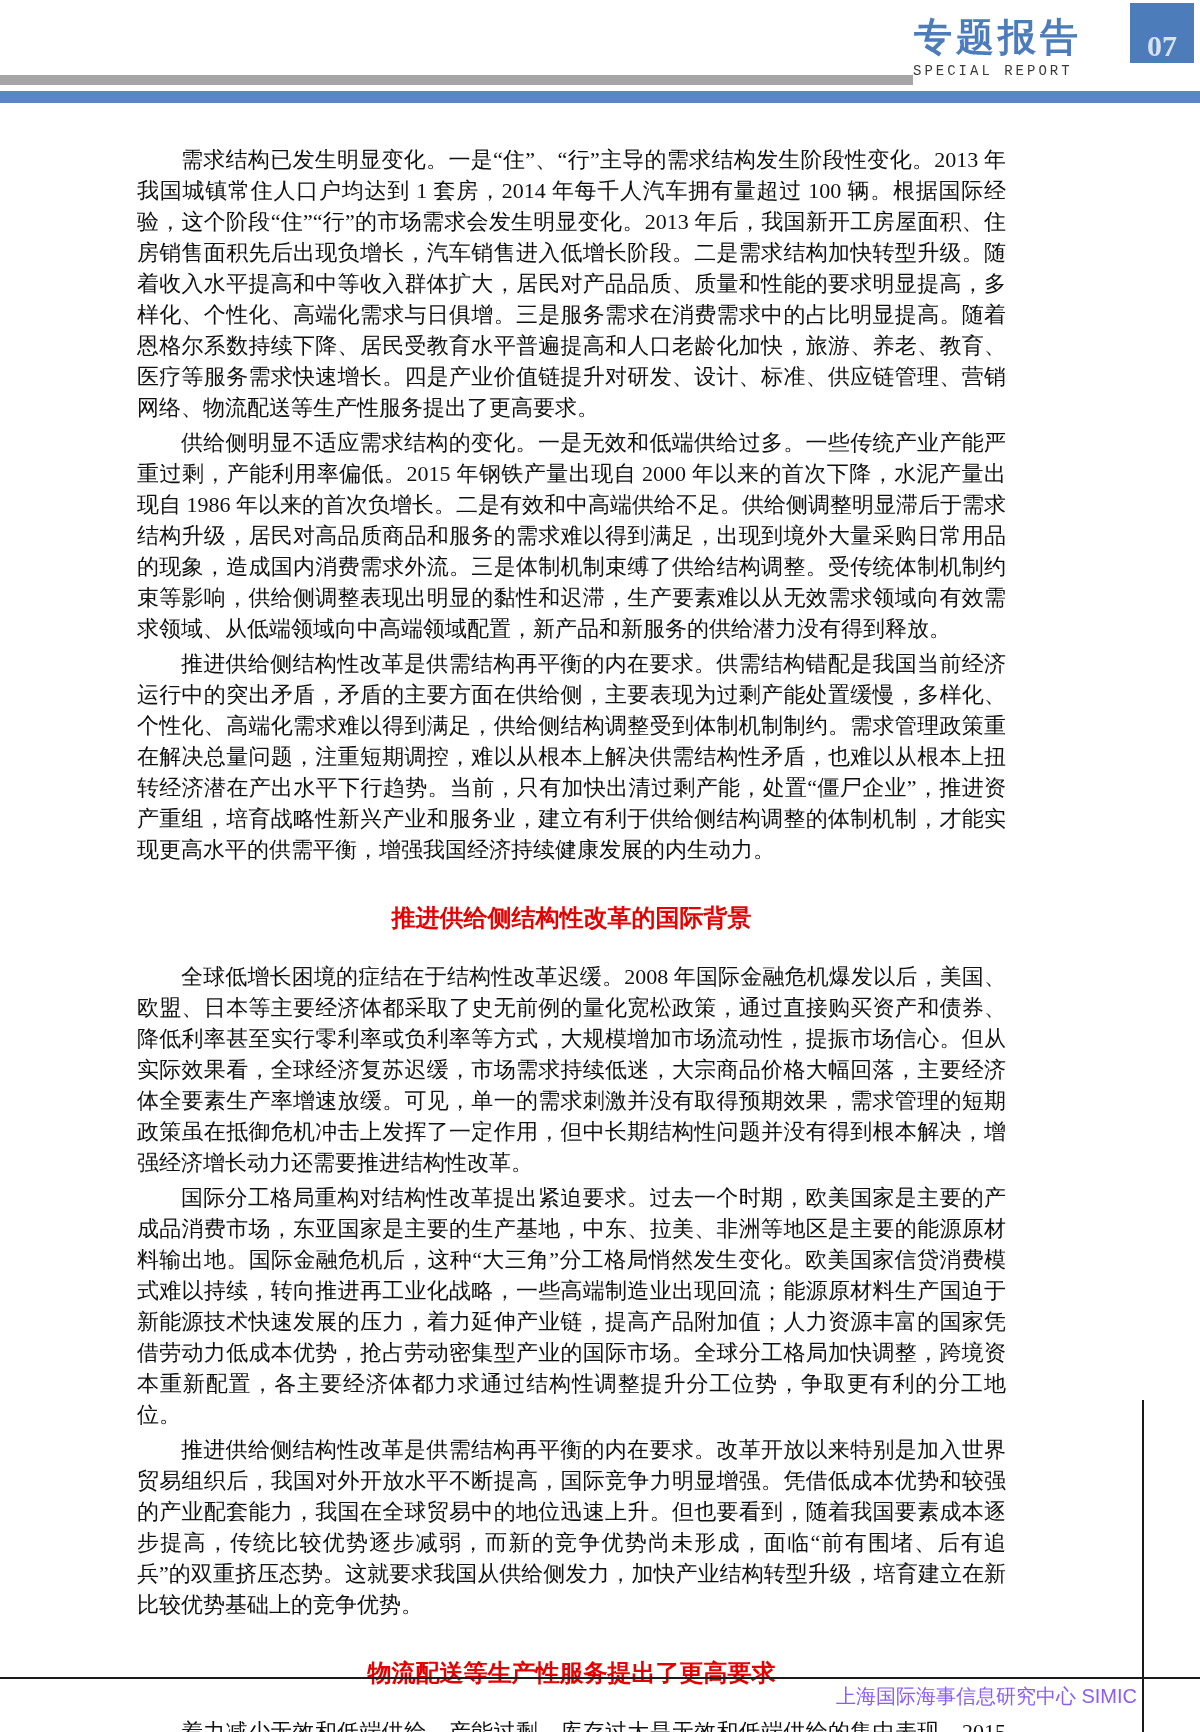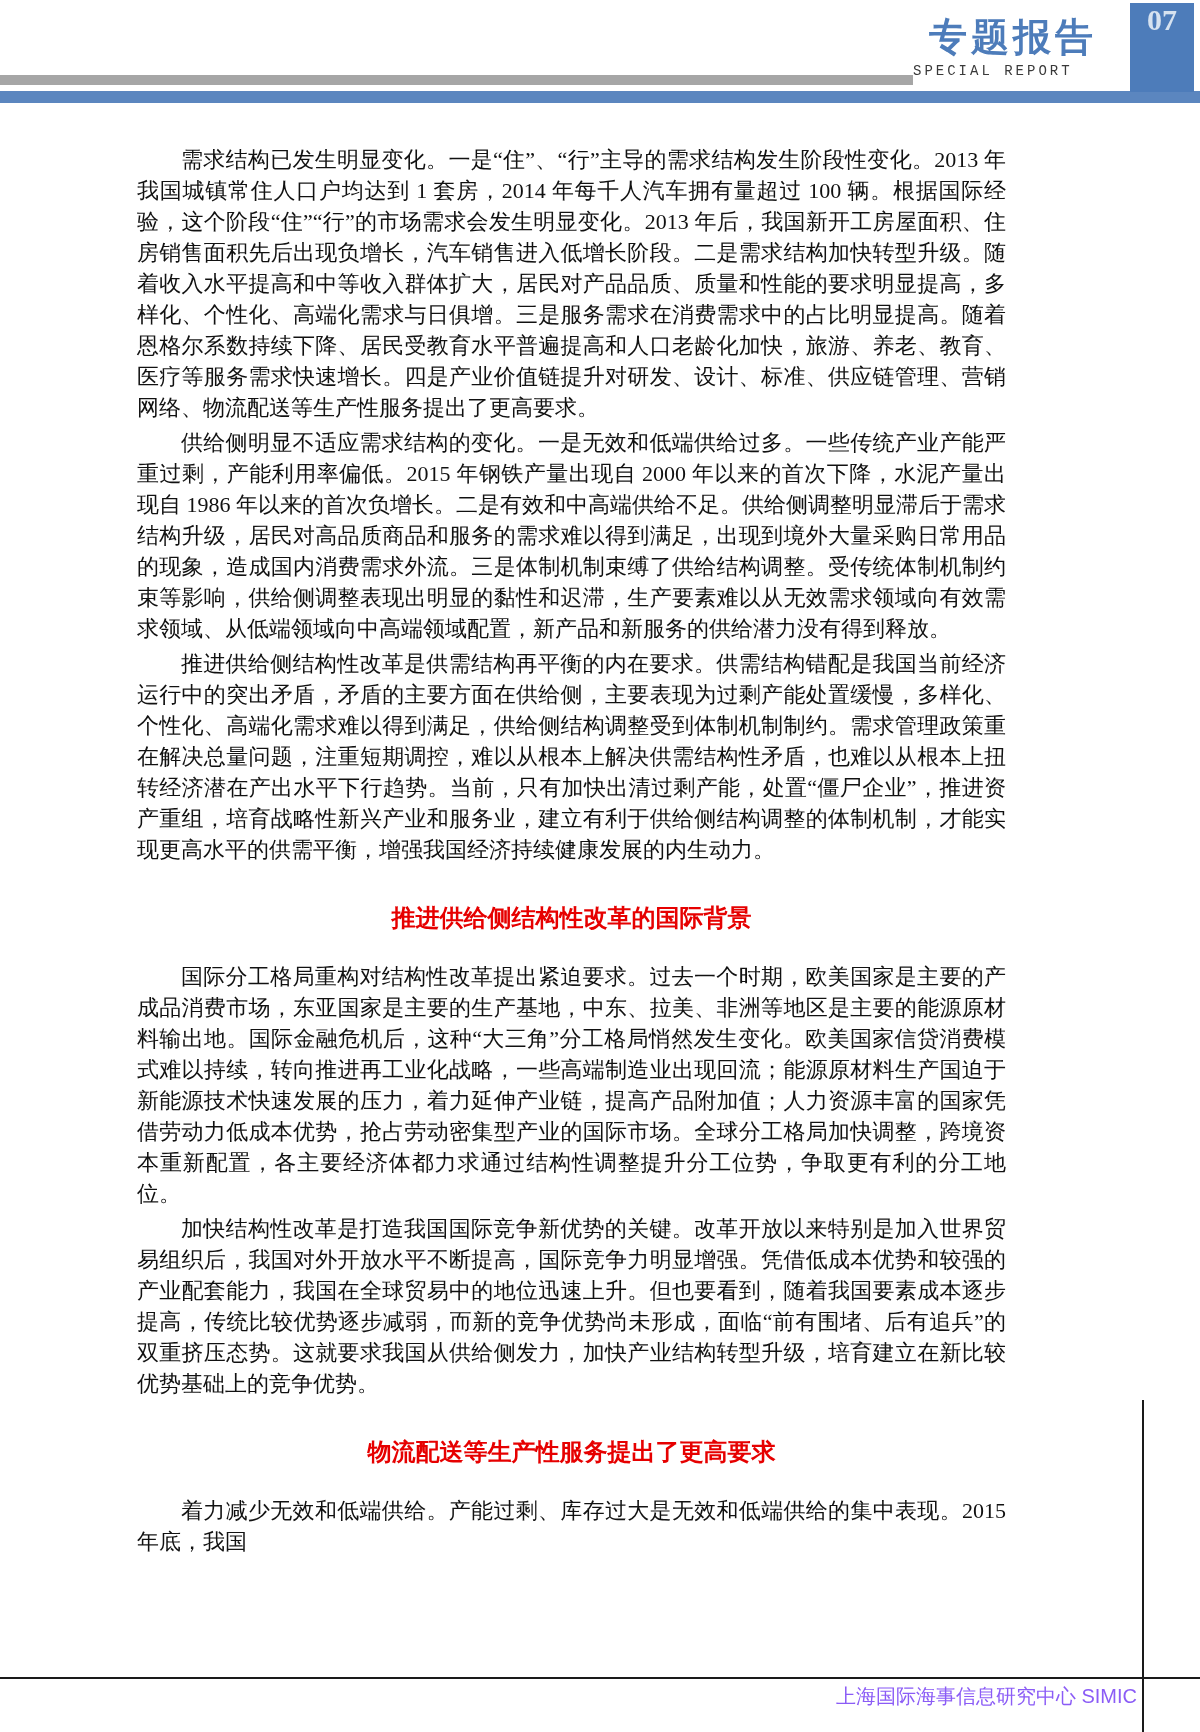--- a/index.html
+++ b/index.html
@@ -18,21 +18,21 @@
     width:913px;height:10px;
     background:var(--bar-gray,#a6a6a6);
   }
   .blue-rule{
     position:absolute;left:0;top:91px;
     width:1200px;height:12px;
     background:var(--accent,#4d7cba);
     opacity:.92;
   }
   .title-cn{
-    position:absolute;right:97px;top:16px;
+    position:absolute;right:112px;top:16px;
     width:180px;
     text-align:center;
     font-family:"Liberation Sans","DejaVu Sans",sans-serif;
     font-weight:bold;
     font-size:38px;line-height:42px;
     letter-spacing:4px;
     color:var(--accent,#4d7cba);
     white-space:nowrap;
   }
   .title-en{
@@ -40,23 +40,23 @@
     width:180px;
     text-align:left;
     font-family:"Liberation Mono","DejaVu Sans Mono",monospace;
     font-size:14px;line-height:18px;
     letter-spacing:3px;
     color:#3a3a3a;
     white-space:nowrap;
   }
   .page-number-box{
     position:absolute;left:1130px;top:3px;
-    width:64px;height:89px;
+    width:64px;height:60px;
     background:var(--accent,#4d7cba);
-    display:flex;align-items:flex-start;justify-content:center;
+    display:flex;align-items:flex-end;justify-content:center;
   }
   .page-number-box span{
     font-family:"Liberation Serif","DejaVu Serif",serif;
     font-weight:bold;
     font-size:30px;
     color:#d6e2f0;
   }
   
   .content{
     position:absolute;left:133px;top:140px;
@@ -113,22 +113,23 @@
     </div>
   </div>
 
   <div class="content">
     <p class="body-p">需求结构已发生明显变化。一是“住”、“行”主导的需求结构发生阶段性变化。2013 年我国城镇常住人口户均达到 1 套房，2014 年每千人汽车拥有量超过 100 辆。根据国际经验，这个阶段“住”“行”的市场需求会发生明显变化。2013 年后，我国新开工房屋面积、住房销售面积先后出现负增长，汽车销售进入低增长阶段。二是需求结构加快转型升级。随着收入水平提高和中等收入群体扩大，居民对产品品质、质量和性能的要求明显提高，多样化、个性化、高端化需求与日俱增。三是服务需求在消费需求中的占比明显提高。随着恩格尔系数持续下降、居民受教育水平普遍提高和人口老龄化加快，旅游、养老、教育、医疗等服务需求快速增长。四是产业价值链提升对研发、设计、标准、供应链管理、营销网络、物流配送等生产性服务提出了更高要求。</p>
     <p class="body-p">供给侧明显不适应需求结构的变化。一是无效和低端供给过多。一些传统产业产能严重过剩，产能利用率偏低。2015 年钢铁产量出现自 2000 年以来的首次下降，水泥产量出现自 1986 年以来的首次负增长。二是有效和中高端供给不足。供给侧调整明显滞后于需求结构升级，居民对高品质商品和服务的需求难以得到满足，出现到境外大量采购日常用品的现象，造成国内消费需求外流。三是体制机制束缚了供给结构调整。受传统体制机制约束等影响，供给侧调整表现出明显的黏性和迟滞，生产要素难以从无效需求领域向有效需求领域、从低端领域向中高端领域配置，新产品和新服务的供给潜力没有得到释放。</p>
     <p class="body-p">推进供给侧结构性改革是供需结构再平衡的内在要求。供需结构错配是我国当前经济运行中的突出矛盾，矛盾的主要方面在供给侧，主要表现为过剩产能处置缓慢，多样化、个性化、高端化需求难以得到满足，供给侧结构调整受到体制机制制约。需求管理政策重在解决总量问题，注重短期调控，难以从根本上解决供需结构性矛盾，也难以从根本上扭转经济潜在产出水平下行趋势。当前，只有加快出清过剩产能，处置“僵尸企业”，推进资产重组，培育战略性新兴产业和服务业，建立有利于供给侧结构调整的体制机制，才能实现更高水平的供需平衡，增强我国经济持续健康发展的内生动力。</p>
 
     <h2 class="red-heading">推进供给侧结构性改革的国际背景</h2>
 
+    <p class="body-p">全球低增长困境的症结在于结构性改革迟缓。2008 年国际金融危机爆发以后，美国、欧盟、日本等主要经济体都采取了史无前例的量化宽松政策，通过直接购买资产和债券、降低利率甚至实行零利率或负利率等方式，大规模增加市场流动性，提振市场信心。但从实际效果看，全球经济复苏迟缓，市场需求持续低迷，大宗商品价格大幅回落，主要经济体全要素生产率增速放缓。可见，单一的需求刺激并没有取得预期效果，需求管理的短期政策虽在抵御危机冲击上发挥了一定作用，但中长期结构性问题并没有得到根本解决，增强经济增长动力还需要推进结构性改革。</p>
     <p class="body-p">国际分工格局重构对结构性改革提出紧迫要求。过去一个时期，欧美国家是主要的产成品消费市场，东亚国家是主要的生产基地，中东、拉美、非洲等地区是主要的能源原材料输出地。国际金融危机后，这种“大三角”分工格局悄然发生变化。欧美国家信贷消费模式难以持续，转向推进再工业化战略，一些高端制造业出现回流；能源原材料生产国迫于新能源技术快速发展的压力，着力延伸产业链，提高产品附加值；人力资源丰富的国家凭借劳动力低成本优势，抢占劳动密集型产业的国际市场。全球分工格局加快调整，跨境资本重新配置，各主要经济体都力求通过结构性调整提升分工位势，争取更有利的分工地位。</p>
-    <p class="body-p">加快结构性改革是打造我国国际竞争新优势的关键。改革开放以来特别是加入世界贸易组织后，我国对外开放水平不断提高，国际竞争力明显增强。凭借低成本优势和较强的产业配套能力，我国在全球贸易中的地位迅速上升。但也要看到，随着我国要素成本逐步提高，传统比较优势逐步减弱，而新的竞争优势尚未形成，面临“前有围堵、后有追兵”的双重挤压态势。这就要求我国从供给侧发力，加快产业结构转型升级，培育建立在新比较优势基础上的竞争优势。</p>
+    <p class="body-p">推进供给侧结构性改革是供需结构再平衡的内在要求。改革开放以来特别是加入世界贸易组织后，我国对外开放水平不断提高，国际竞争力明显增强。凭借低成本优势和较强的产业配套能力，我国在全球贸易中的地位迅速上升。但也要看到，随着我国要素成本逐步提高，传统比较优势逐步减弱，而新的竞争优势尚未形成，面临“前有围堵、后有追兵”的双重挤压态势。这就要求我国从供给侧发力，加快产业结构转型升级，培育建立在新比较优势基础上的竞争优势。</p>
 
     <h2 class="red-heading">物流配送等生产性服务提出了更高要求</h2>
 
     <p class="body-p">着力减少无效和低端供给。产能过剩、库存过大是无效和低端供给的集中表现。2015 年底，我国</p>
   </div>
 
   <div>
     <div class="footer-rule"></div>
     <div class="footer-vline"></div>
     <div class="footer-org">上海国际海事信息研究中心 SIMIC</div>

